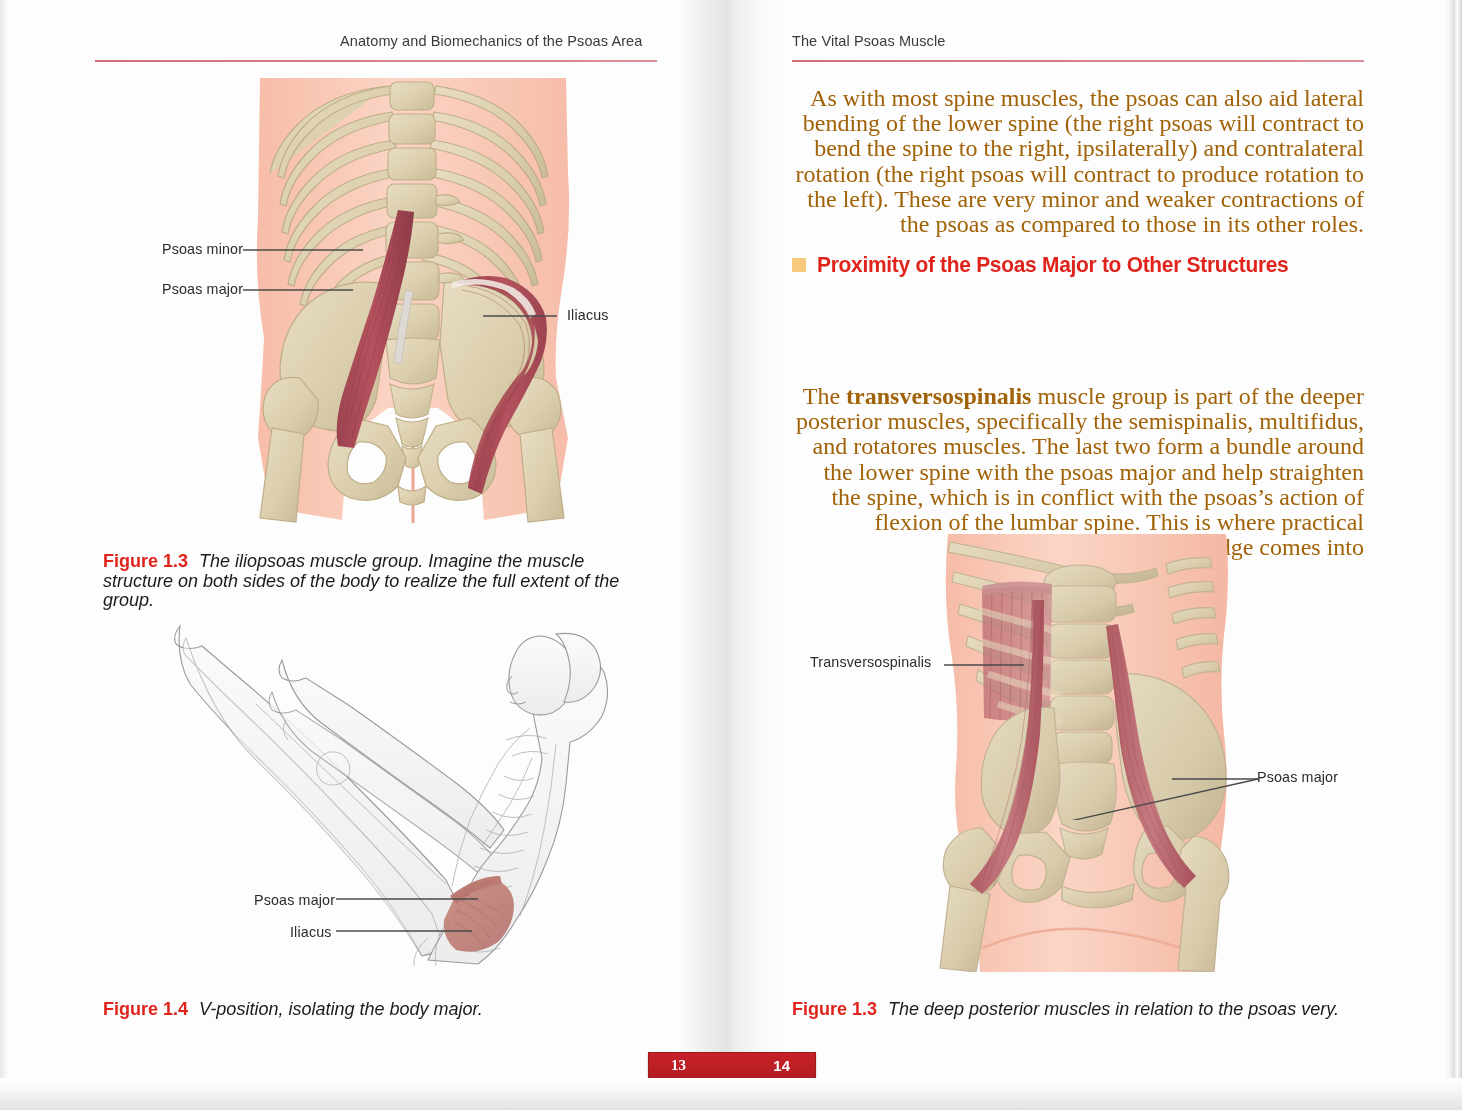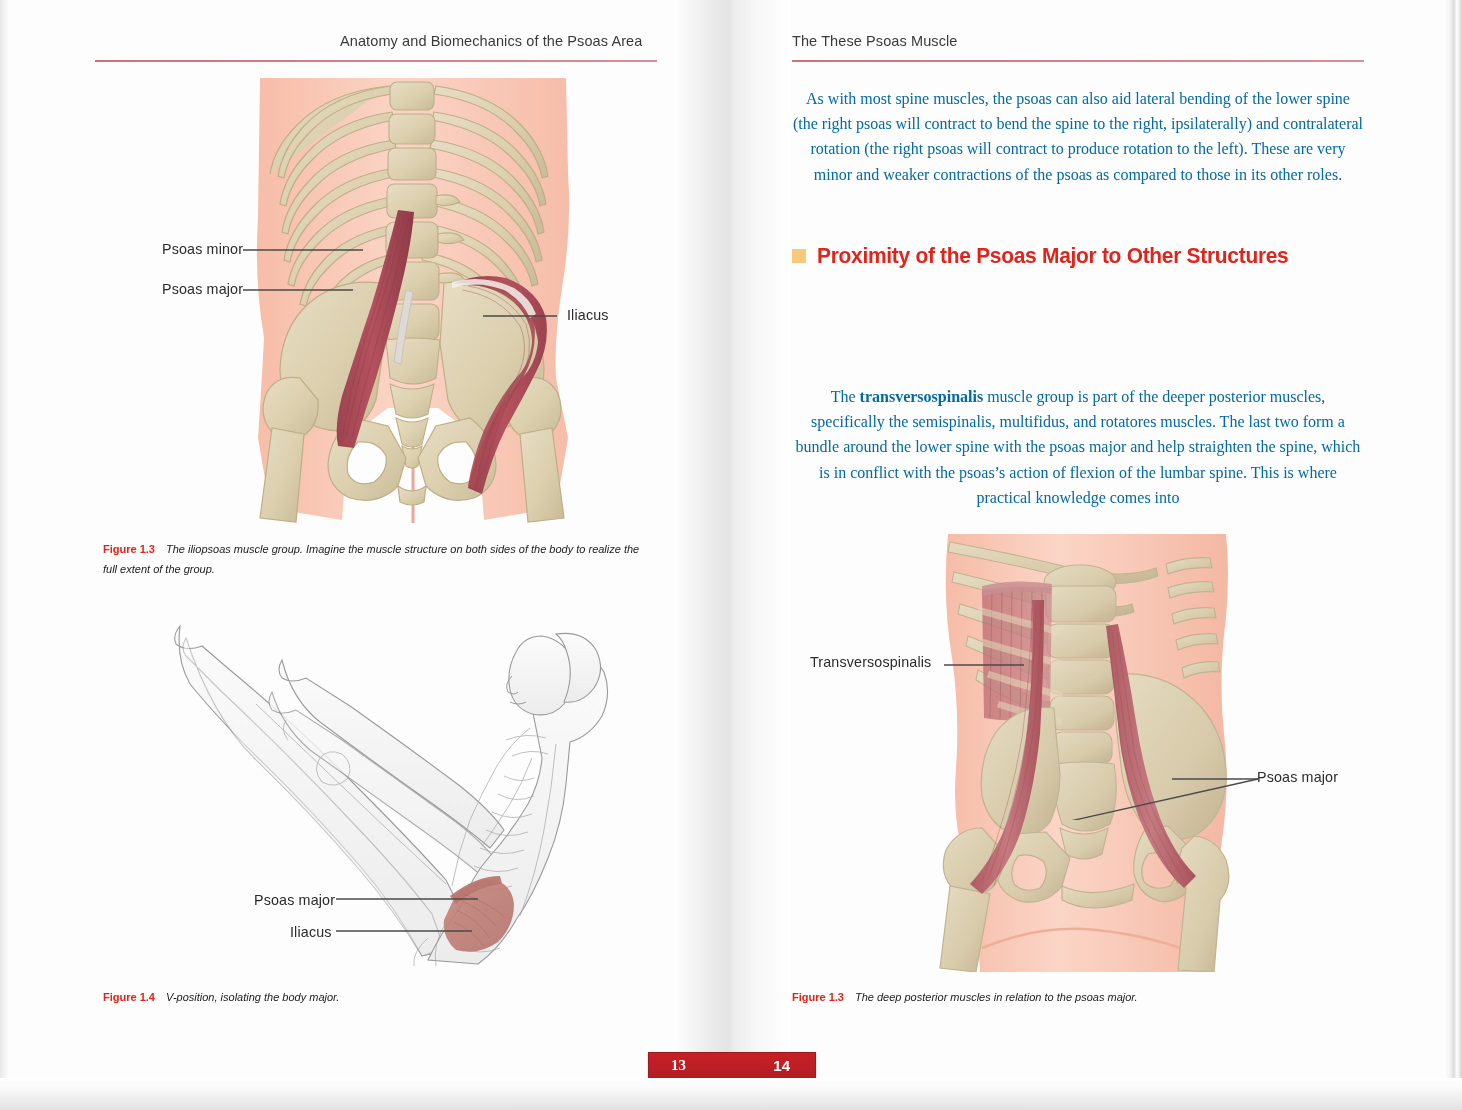--- a/index.html
+++ b/index.html
@@ -46,24 +46,24 @@
     white-space:nowrap;
   }
   .rule{
     position:absolute;height:1.6px;
     background:linear-gradient(to right,#d2707a,#d98d94);
   }
   
   .para{
     position:absolute;
     font-family:"Liberation Serif", serif;
-    font-size:16px;
+    font-size:24px;
     line-height:25.2px;
-    color:#0369a1;
-    text-align:center;
+    color:#a16207;
+    text-align:right;
   }
   .para b{font-weight:bold;}
   
   .sec-head{
     position:absolute;
     display:flex;align-items:center;gap:11px;
   }
   .sec-bullet{
     width:14px;height:14px;background:#f6c97c;flex:0 0 auto;
   }
@@ -73,21 +73,21 @@
     font-size:22.5px;
     color:#e0241c;
     letter-spacing:-0.3px;
     transform:scaleX(.93);
     transform-origin:left center;
     white-space:nowrap;
   }
   
   .cap{
     position:absolute;
-    font-size:11px;line-height:19.5px;color:#1b1b1b;
+    font-size:18px;line-height:19.5px;color:#1b1b1b;margin-top:12px;
   }
   .cap .num{color:#e0241c;font-weight:bold;}
   .cap .txt{font-style:italic;}
   .cap .gap{display:inline-block;width:11px;}
 
   
   .fig{position:absolute;}
   .fig svg{display:block;}
 
   
@@ -358,26 +358,26 @@
     <div class="lbl" style="left:244px;top:892px;">Psoas major</div>
     <div class="lbl" style="left:280px;top:924px;">Iliacus</div>
 
     <div class="cap" style="left:93px;top:988px;width:545px;">
       <span class="num">Figure 1.4</span><span class="gap"></span><span class="txt">V-position, isolating the body major.</span>
     </div>
   </div>
 
   <div class="page page-right">
 
-    <div class="runhead" style="left:12px;top:33px;">The These Psoas Muscle</div>
+    <div class="runhead" style="left:12px;top:33px;">The Vital Psoas Muscle</div>
     <div class="rule" style="left:12px;top:60px;width:572px;"></div>
 
     <div class="para" style="left:12px;top:86px;width:572px;">As with most spine muscles, the psoas can also aid lateral bending of the lower spine (the right psoas will contract to bend the spine to the right, ipsilaterally) and contralateral rotation (the right psoas will contract to produce rotation to the left). These are very minor and weaker contractions of the psoas as compared to those in its other roles.</div>
 
-    <div class="sec-head" style="left:12px;top:243px;">
+    <div class="sec-head" style="left:12px;top:252px;">
       <span class="sec-bullet"></span>
       <span class="sec-title">Proximity of the Psoas Major to Other Structures</span>
     </div>
 
 
     <div class="para" style="left:12px;top:384px;width:572px;"><span>The </span><b>transversospinalis</b><span> muscle group is part of the deeper posterior muscles, specifically the semispinalis, multifidus, and rotatores muscles. The last two form a bundle around the lower spine with the psoas major and help straighten the spine, which is in conflict with the psoas’s action of flexion of the lumbar spine. This is where practical knowledge comes into</span></div>
 
     <div class="fig" style="left:140px;top:528px;">
       <svg width="340" height="444" viewBox="0 0 340 444">
         <defs>
@@ -507,21 +507,21 @@
 
     <svg class="fig" style="left:12px;top:640px;" width="580" height="180">
       <line x1="152" y1="25" x2="232" y2="25" stroke="#4a4a4a" stroke-width="1.3"></line>
       <line x1="466" y1="139" x2="380" y2="139" stroke="#4a4a4a" stroke-width="1.3"></line>
       <line x1="466" y1="139" x2="256" y2="186" stroke="#4a4a4a" stroke-width="1.3"></line>
     </svg>
     <div class="lbl" style="left:30px;top:654px;">Transversospinalis</div>
     <div class="lbl" style="left:477px;top:769px;">Psoas major</div>
 
     <div class="cap" style="left:12px;top:988px;width:560px;">
-      <span class="num">Figure 1.3</span><span class="gap"></span><span class="txt">The deep posterior muscles in relation to the psoas major.</span>
+      <span class="num">Figure 1.3</span><span class="gap"></span><span class="txt">The deep posterior muscles in relation to the psoas very.</span>
     </div>
   </div>
 
   <div class="tab-fan"></div>
   <div class="pagetab">
     <span class="pnum pnum-l">13</span>
     <span class="pnum pnum-r">14</span>
   </div>
 
   <div class="bottom-strip"></div>

